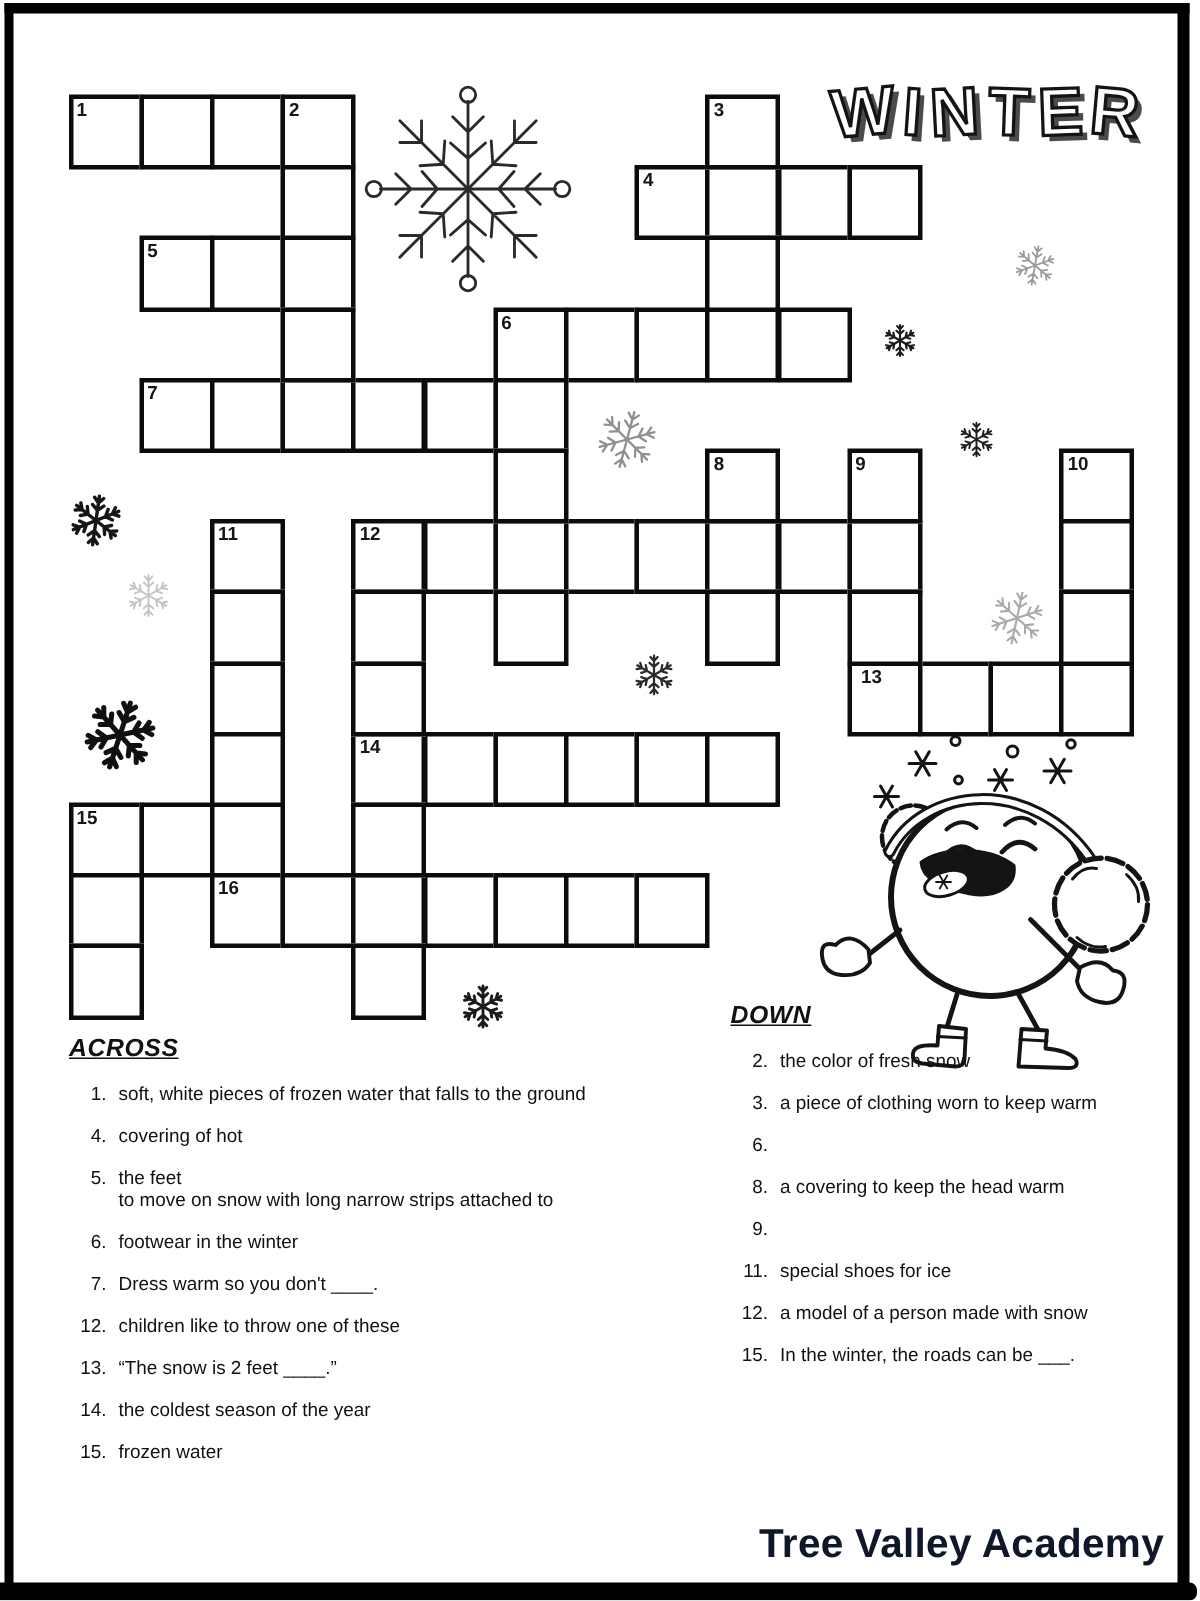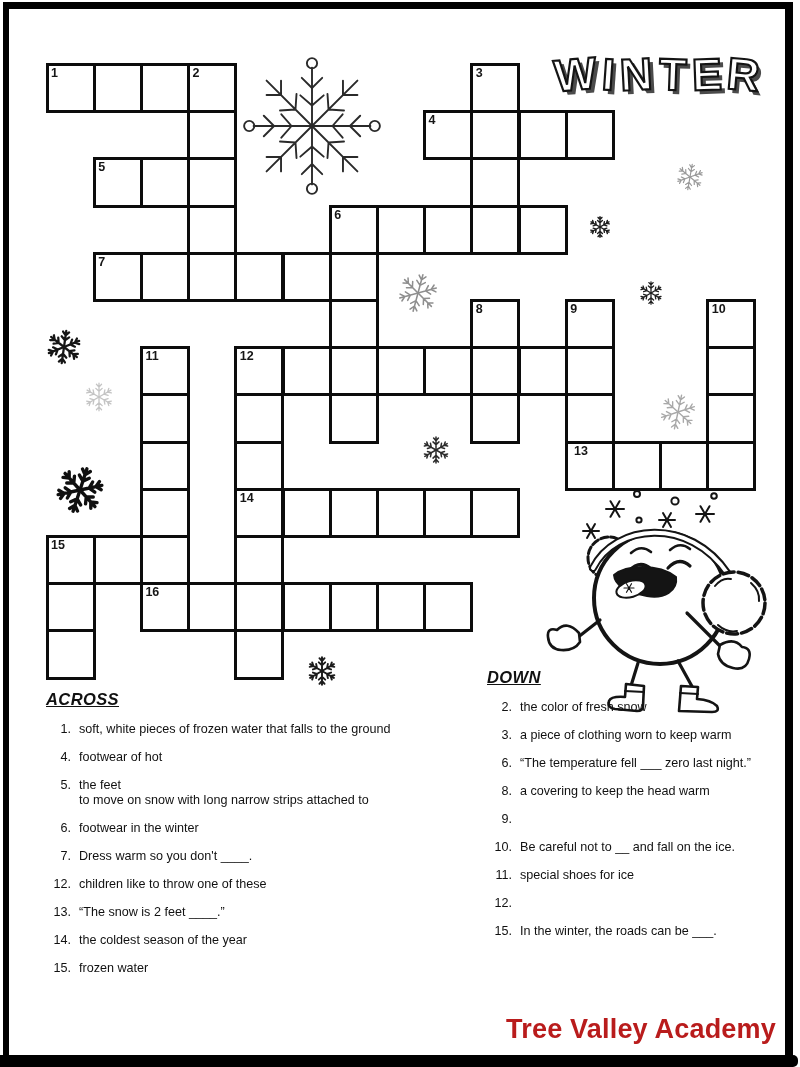--- a/index.html
+++ b/index.html
@@ -240,21 +240,21 @@
 
   <section class="clues" id="across-section">
     <h2>ACROSS</h2>
     <div id="across-list">
         <div class="clue">
           <span class="cnum">1.</span>
           <span class="ctxt">soft, white pieces of frozen water that falls to the ground</span>
         </div>
         <div class="clue">
           <span class="cnum">4.</span>
-          <span class="ctxt">footwear of hot</span>
+          <span class="ctxt">covering of hot</span>
         </div>
         <div class="clue">
           <span class="cnum">5.</span>
           <span class="ctxt">
             <span class="line">the feet</span>
             <span class="line">to move on snow with long narrow strips attached to</span>
           </span>
         </div>
         <div class="clue">
           <span class="cnum">6.</span>
@@ -289,48 +289,44 @@
         <div class="clue">
           <span class="cnum">2.</span>
           <span class="ctxt">the color of fresh snow</span>
         </div>
         <div class="clue">
           <span class="cnum">3.</span>
           <span class="ctxt">a piece of clothing worn to keep warm</span>
         </div>
         <div class="clue">
           <span class="cnum">6.</span>
-          <span class="ctxt">“The temperature fell ___ zero last night.”</span>
         </div>
         <div class="clue">
           <span class="cnum">8.</span>
           <span class="ctxt">a covering to keep the head warm</span>
         </div>
         <div class="clue">
           <span class="cnum">9.</span>
         </div>
         <div class="clue">
-          <span class="cnum">10.</span>
-          <span class="ctxt">Be careful not to __ and fall on the ice.</span>
-        </div>
-        <div class="clue">
           <span class="cnum">11.</span>
           <span class="ctxt">special shoes for ice</span>
         </div>
         <div class="clue">
           <span class="cnum">12.</span>
+          <span class="ctxt">a model of a person made with snow</span>
         </div>
         <div class="clue">
           <span class="cnum">15.</span>
           <span class="ctxt">In the winter, the roads can be ___.</span>
         </div>
       </div>
   </section>
 
-  <div class="brand" style="color: #b91c1c;">Tree Valley Academy</div>
+  <div class="brand" style="color: #0f172a;">Tree Valley Academy</div>
 
 <svg class="flake" viewBox="-50 -50 100 100" style="left: 675px; top: 162px; width: 30px; height: 30px; color: rgb(154, 154, 154); stroke-width: 4; transform: rotate(10deg);">
       <use href="#sym-flake6"></use>
     </svg>
     <svg class="flake" viewBox="-50 -50 100 100" style="left: 588px; top: 215px; width: 24px; height: 24px; color: rgb(29, 29, 29); stroke-width: 6; transform: rotate(0deg);">
       <use href="#sym-flake6"></use>
     </svg>
     <svg class="flake" viewBox="-50 -50 100 100" style="left: 396px; top: 271px; width: 44px; height: 44px; color: rgb(143, 143, 143); stroke-width: 3.5; transform: rotate(15deg);">
       <use href="#sym-flake6"></use>
     </svg>

